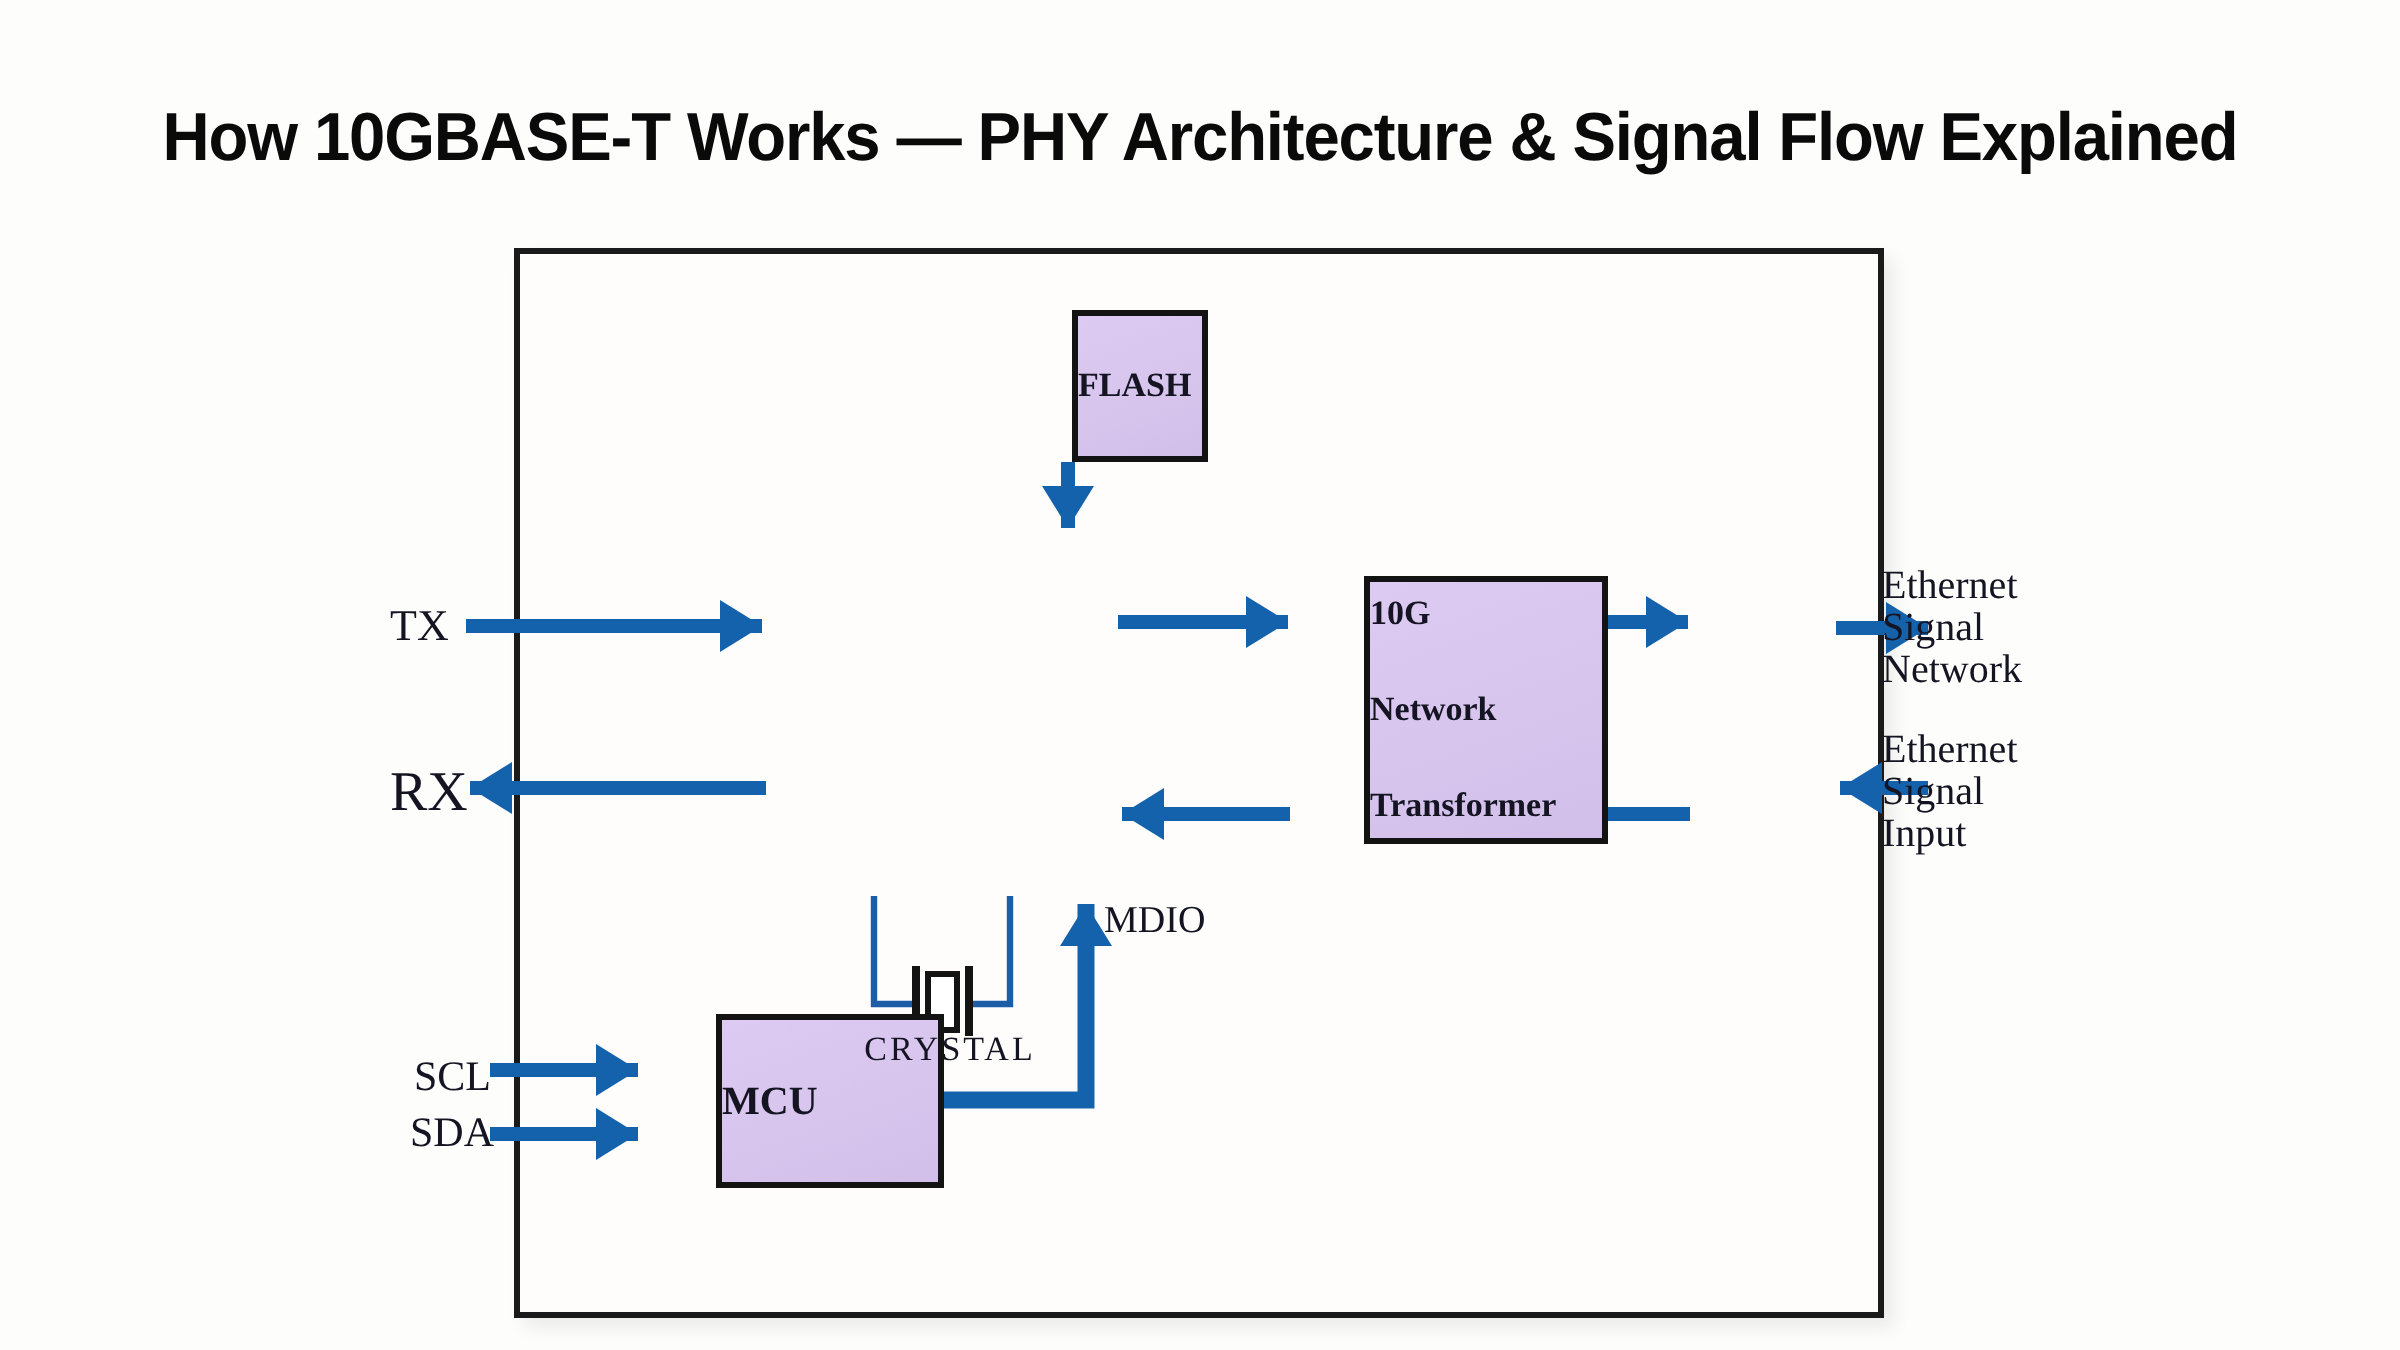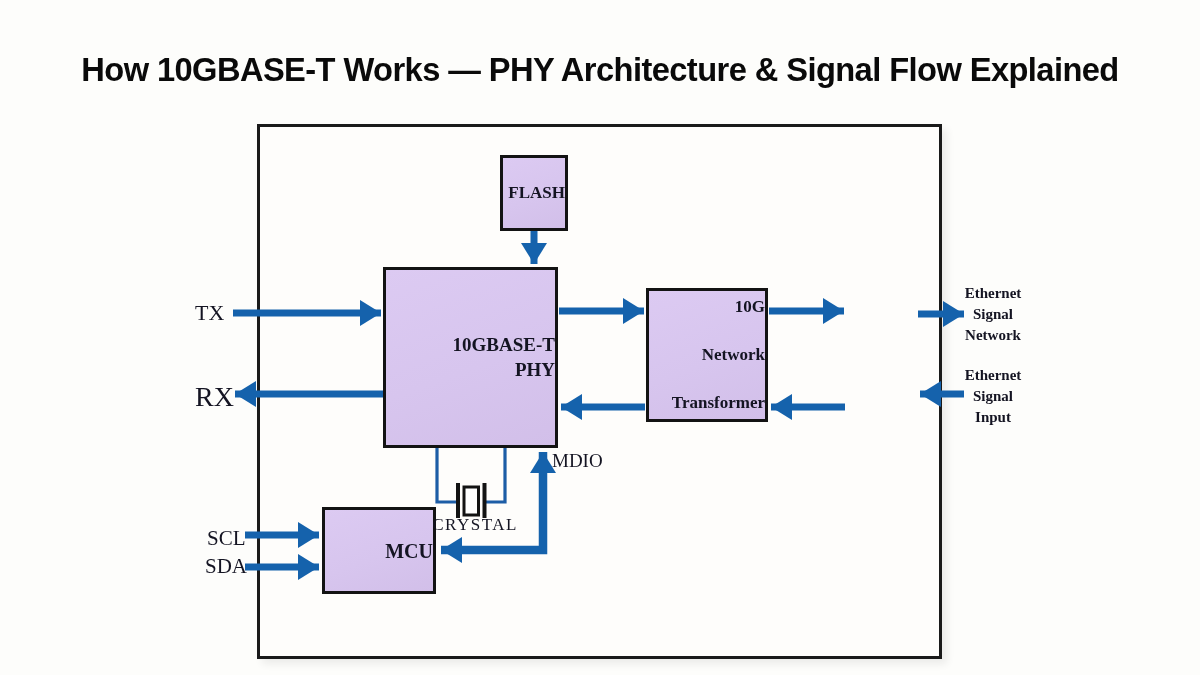--- a/index.html
+++ b/index.html
@@ -54,46 +54,47 @@
   .arrowhead-shape { fill: var(--arrow); }
   .crystal-plate { fill: var(--block-border); }
   .crystal-body { fill: #ffffff; stroke: var(--block-border); stroke-width: 3; }
 
   .block {
     position: absolute;
     background: linear-gradient(160deg, #dccaf2 0%, var(--block-fill) 55%, #d2bfe9 100%);
     border: 3px solid var(--block-border);
     display: flex;
     flex-direction: column;
-    align-items: flex-end;
+    align-items: flex-start;
     justify-content: center;
     text-align: center;
     font-weight: 600;
     color: var(--text);
     line-height: 1.3;
+    margin-left: 36px;
   }
   .block-flash { left: 500px; top: 155px; width: 68px;  height: 76px;  font-size: 17px; }
   .block-phy   { left: 383px; top: 267px; width: 175px; height: 181px; font-size: 19px; }
   .block-xfmr  { left: 646px; top: 288px; width: 122px; height: 134px; font-size: 17px; gap: 26px; }
   .block-rj45  { left: 846px; top: 287px; width: 71px;  height: 135px; font-size: 18px; }
   .block-mcu   { left: 322px; top: 507px; width: 114px; height: 87px;  font-size: 20px; }
 
   .lbl { position: absolute; color: var(--text); white-space: nowrap; }
   .lbl-tx  { left: 195px; top: 300px; font-size: 22px; }
   .lbl-rx  { left: 195px; top: 381px; font-size: 28px; }
   .lbl-scl { left: 207px; top: 526px; font-size: 21px; }
   .lbl-sda { left: 205px; top: 554px; font-size: 21px; }
   .lbl-mdio { left: 552px; top: 450px; font-size: 19px; }
   .lbl-crystal {
     left: 424px; top: 515px; width: 102px;
     font-size: 17px; text-align: center; letter-spacing: 1.5px;
   }
   .lbl-multi {
-    width: 104px; text-align: center;
-    font-size: 15px; line-height: 21px; white-space: normal; font-weight: bold;
+    width: 104px; 
+    font-size: 20px; line-height: 21px; white-space: normal;
   }
   .lbl-eth-out { left: 941px; top: 283px; }
   .lbl-eth-in  { left: 941px; top: 365px; }
 </style>
 </head>
 <body>
 
 <div class="page">
 
   <h1 class="title">How 10GBASE-T Works — PHY Architecture &amp; Signal Flow Explained</h1>
@@ -127,24 +128,20 @@
     <line class="arrow" x1="645" y1="407" x2="561" y2="407" marker-end="url(#ah)"></line>
     <line class="arrow" x1="245" y1="535" x2="319" y2="535" marker-end="url(#ah)"></line>
     <line class="arrow" x1="245" y1="567" x2="319" y2="567" marker-end="url(#ah)"></line>
     <path class="arrow thick" d="M543,452 V550 H441" marker-start="url(#ah)" marker-end="url(#ah)"></path>
   </svg>
 
   <div class="block block-flash">
     <div>FLASH</div>
   </div>
 
-  <div class="block block-phy">
-    <div>10GBASE-T</div>
-    <div>PHY</div>
-  </div>
 
   <div class="block block-xfmr">
     <div>10G</div>
     <div>Network</div>
     <div>Transformer</div>
   </div>
 
 
   <div class="block block-mcu">
     <div>MCU</div>

